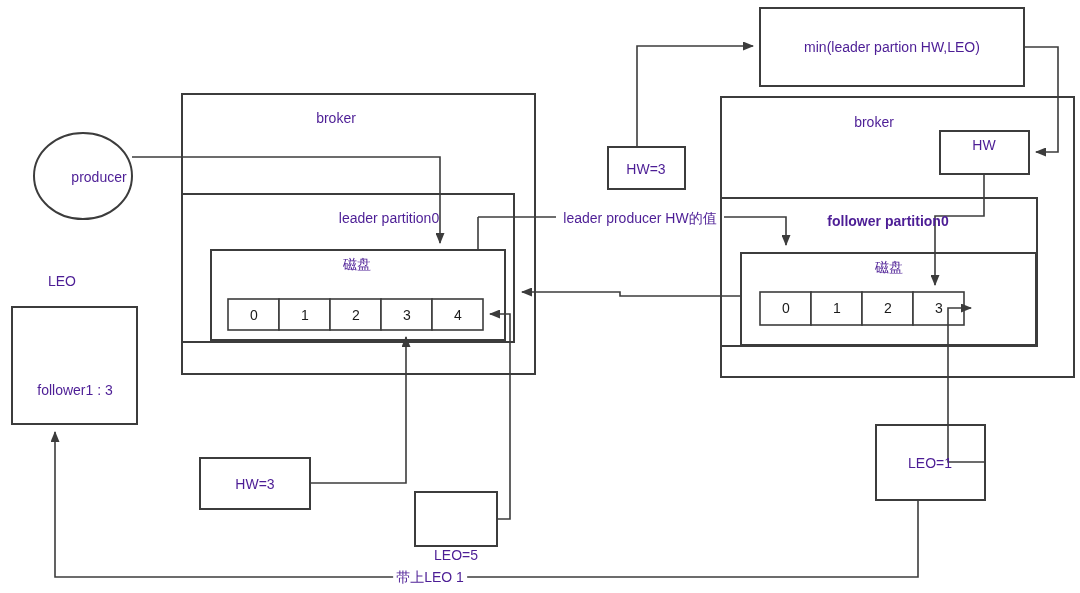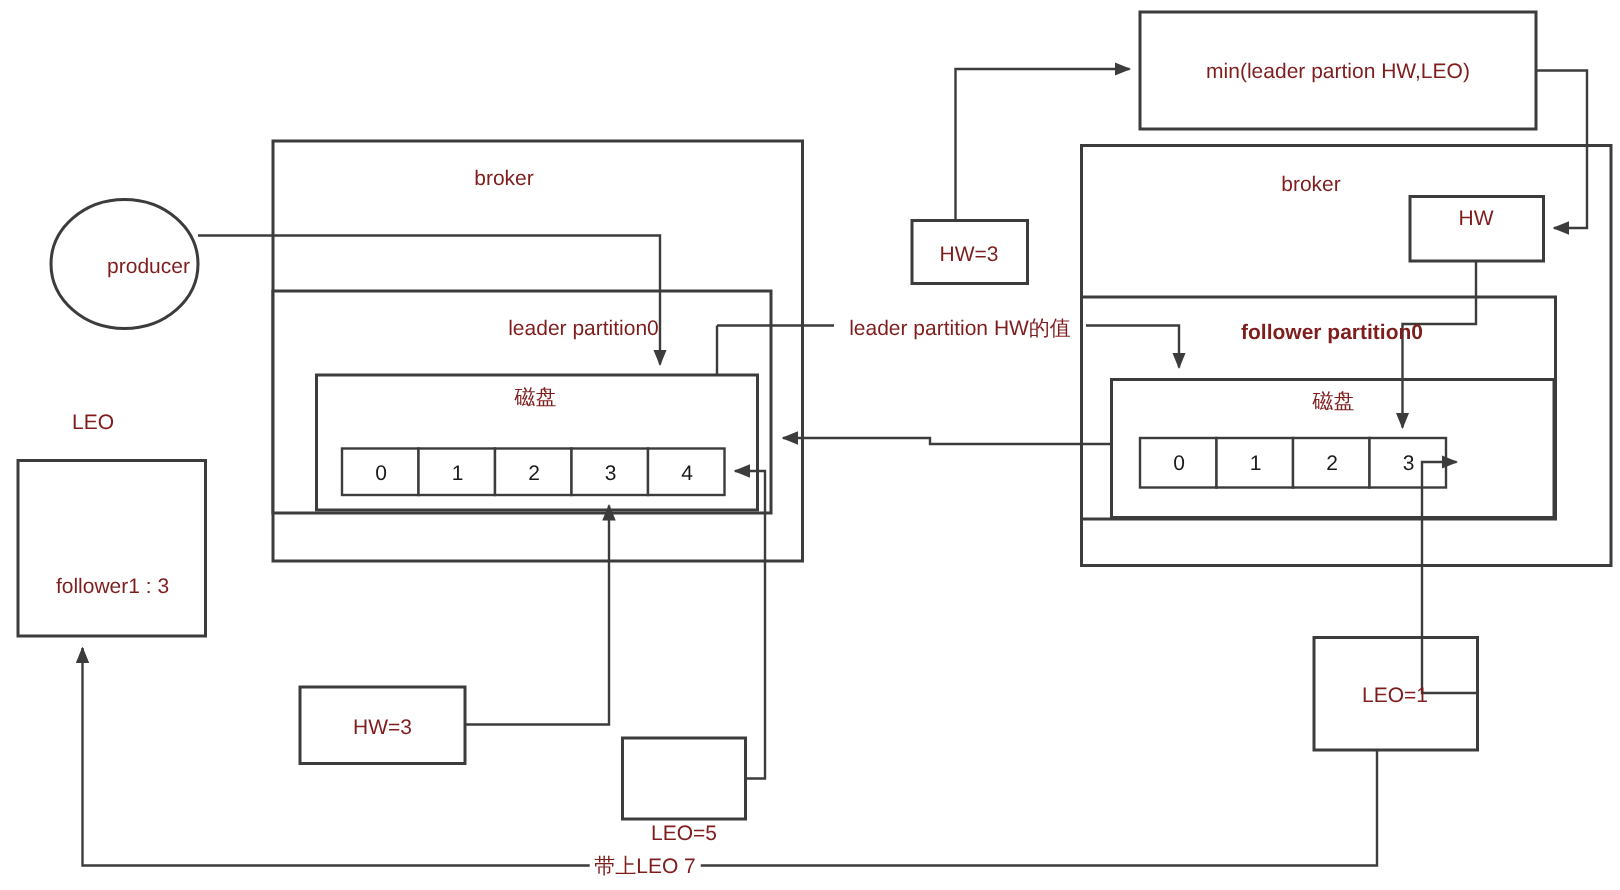--- a/index.html
+++ b/index.html
@@ -17,21 +17,21 @@
   }
   svg.layer {
     position: absolute;
     left: 0;
     top: 0;
     width: 1080px;
     height: 593px;
   }
   .lbl {
     position: absolute;
-    color: #7f1d1d;
+    color: #4c1d95;
     font-size: 14px;
     line-height: 1;
     white-space: nowrap;
     font-family: "Liberation Sans", "DejaVu Sans", sans-serif;
   }
   .lbl.ctr {
     transform: translate(-50%, -50%);
   }
   .lbl.onwhite {
     background: #ffffff;
@@ -158,17 +158,17 @@
   <div class="lbl ctr" style="left:646px; top:169px;">HW=3</div>
 
   <div class="lbl ctr" style="left:984px; top:145px;">HW</div>
 
   <div class="lbl ctr" style="left:255px; top:484px;">HW=3</div>
 
   <div class="lbl ctr" style="left:456px; top:520px;margin-top:35px;">LEO=5</div>
 
   <div class="lbl ctr" style="left:930px; top:463px;">LEO=1</div>
 
-  <div class="lbl ctr onwhite" style="left:640px; top:218px;">leader partition HW的值</div>
+  <div class="lbl ctr onwhite" style="left:640px; top:218px;">leader producer HW的值</div>
 
-  <div class="lbl ctr onwhite" style="left:430px; top:577px;">带上LEO 7</div>
+  <div class="lbl ctr onwhite" style="left:430px; top:577px;">带上LEO 1</div>
 
 </div>
 
 </body></html>

